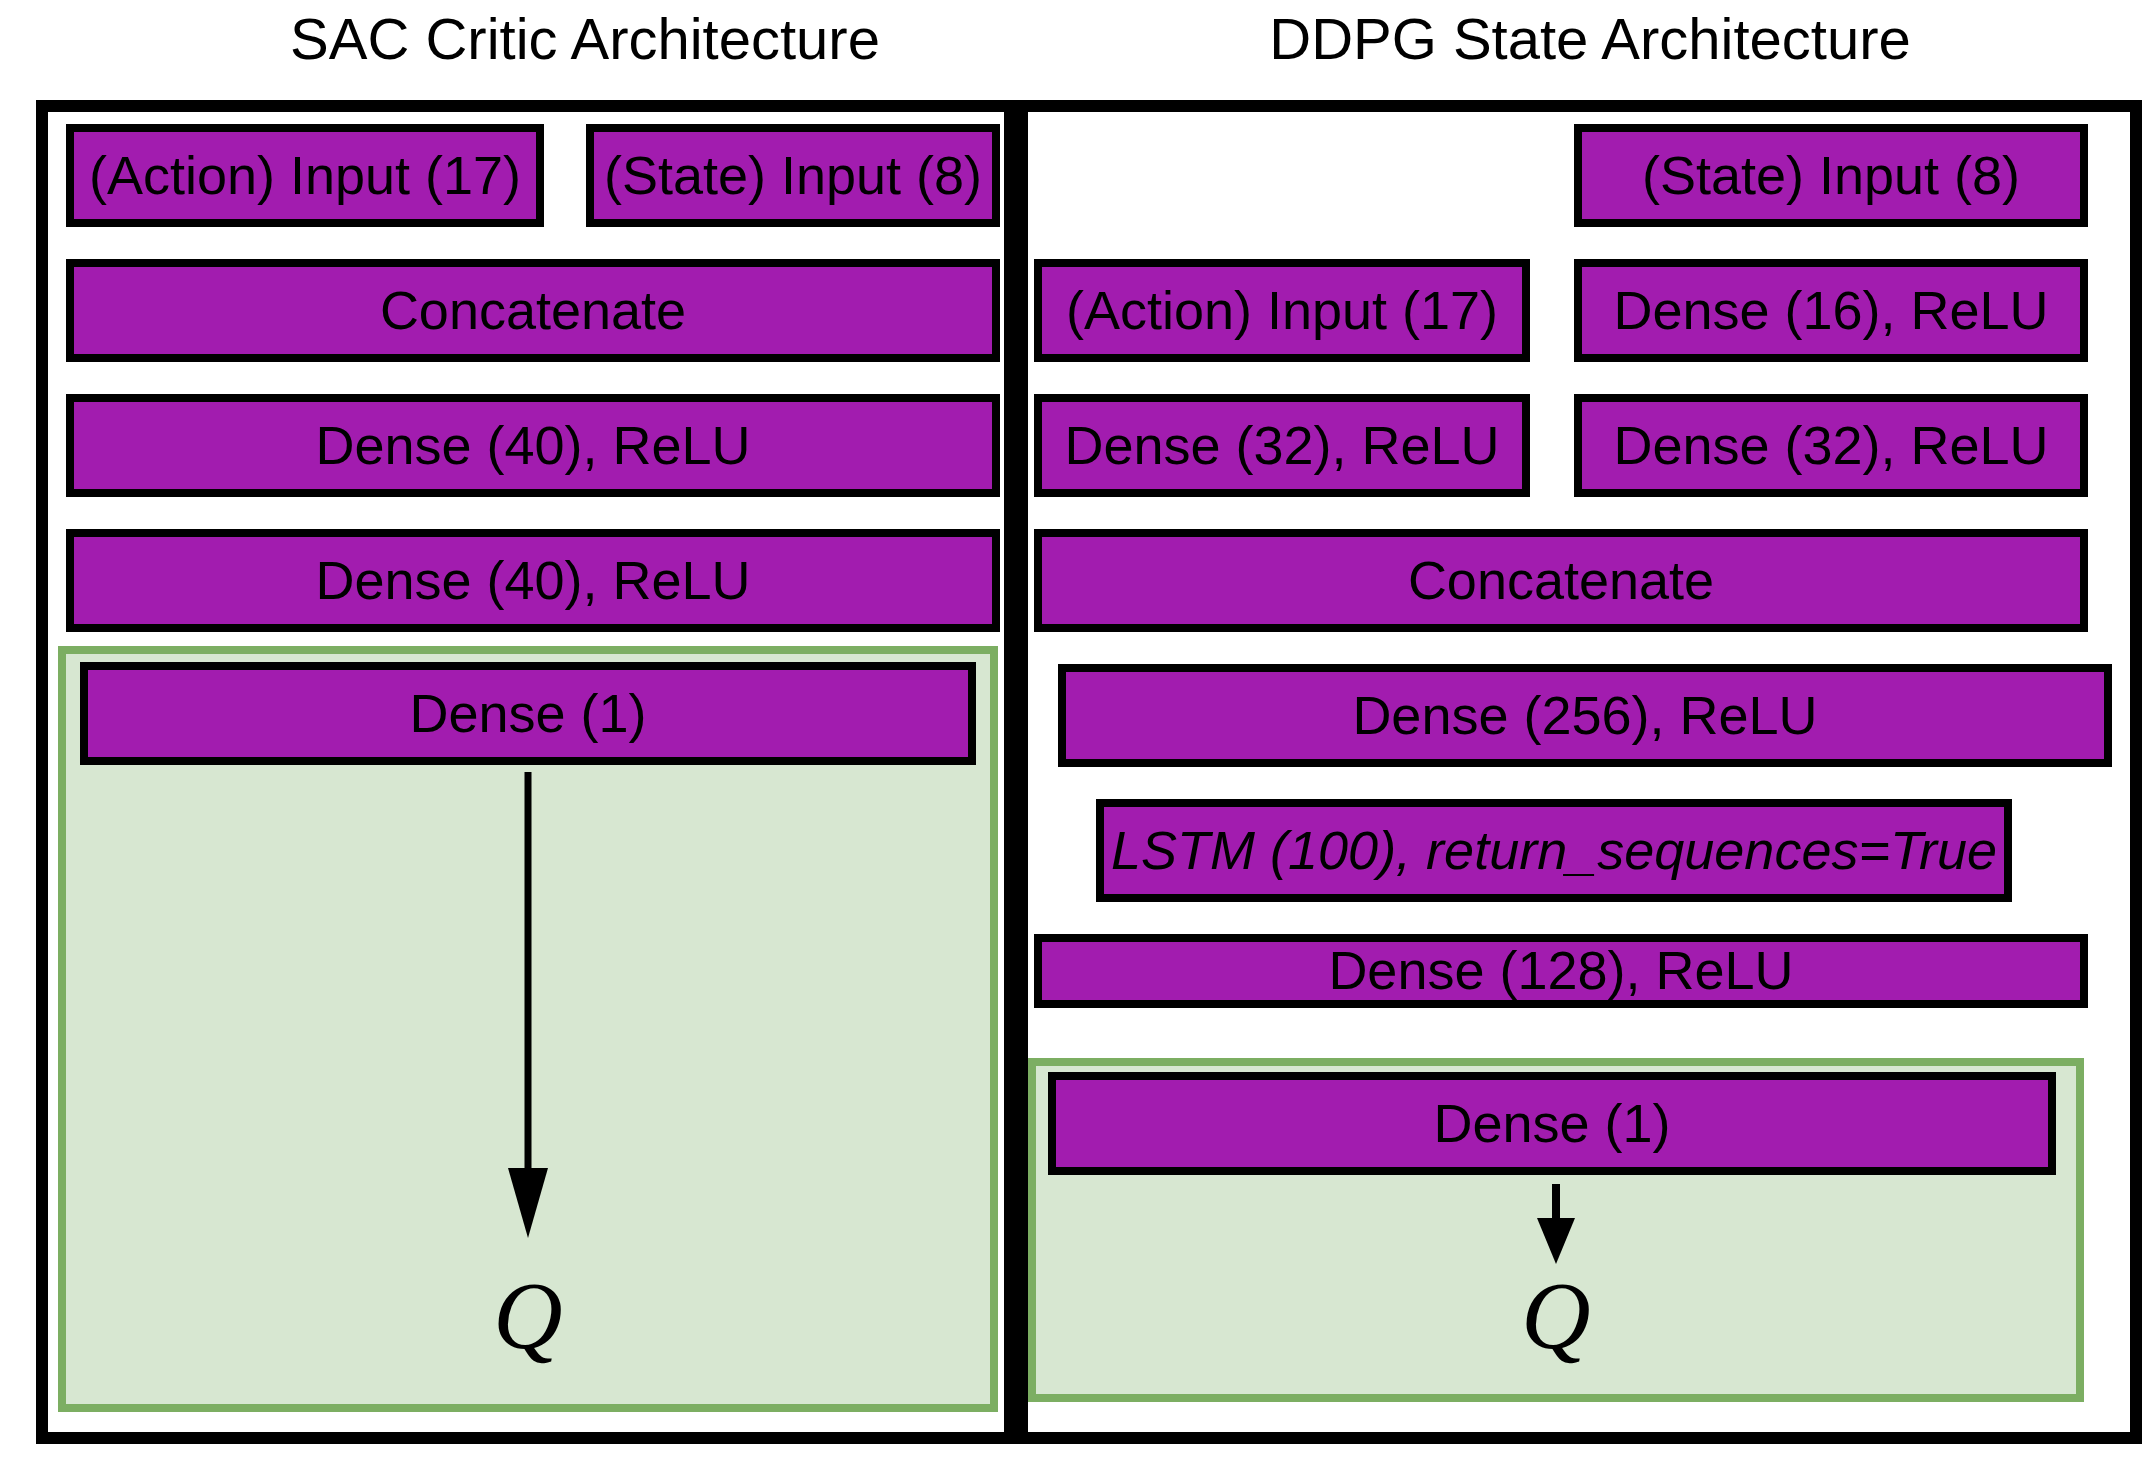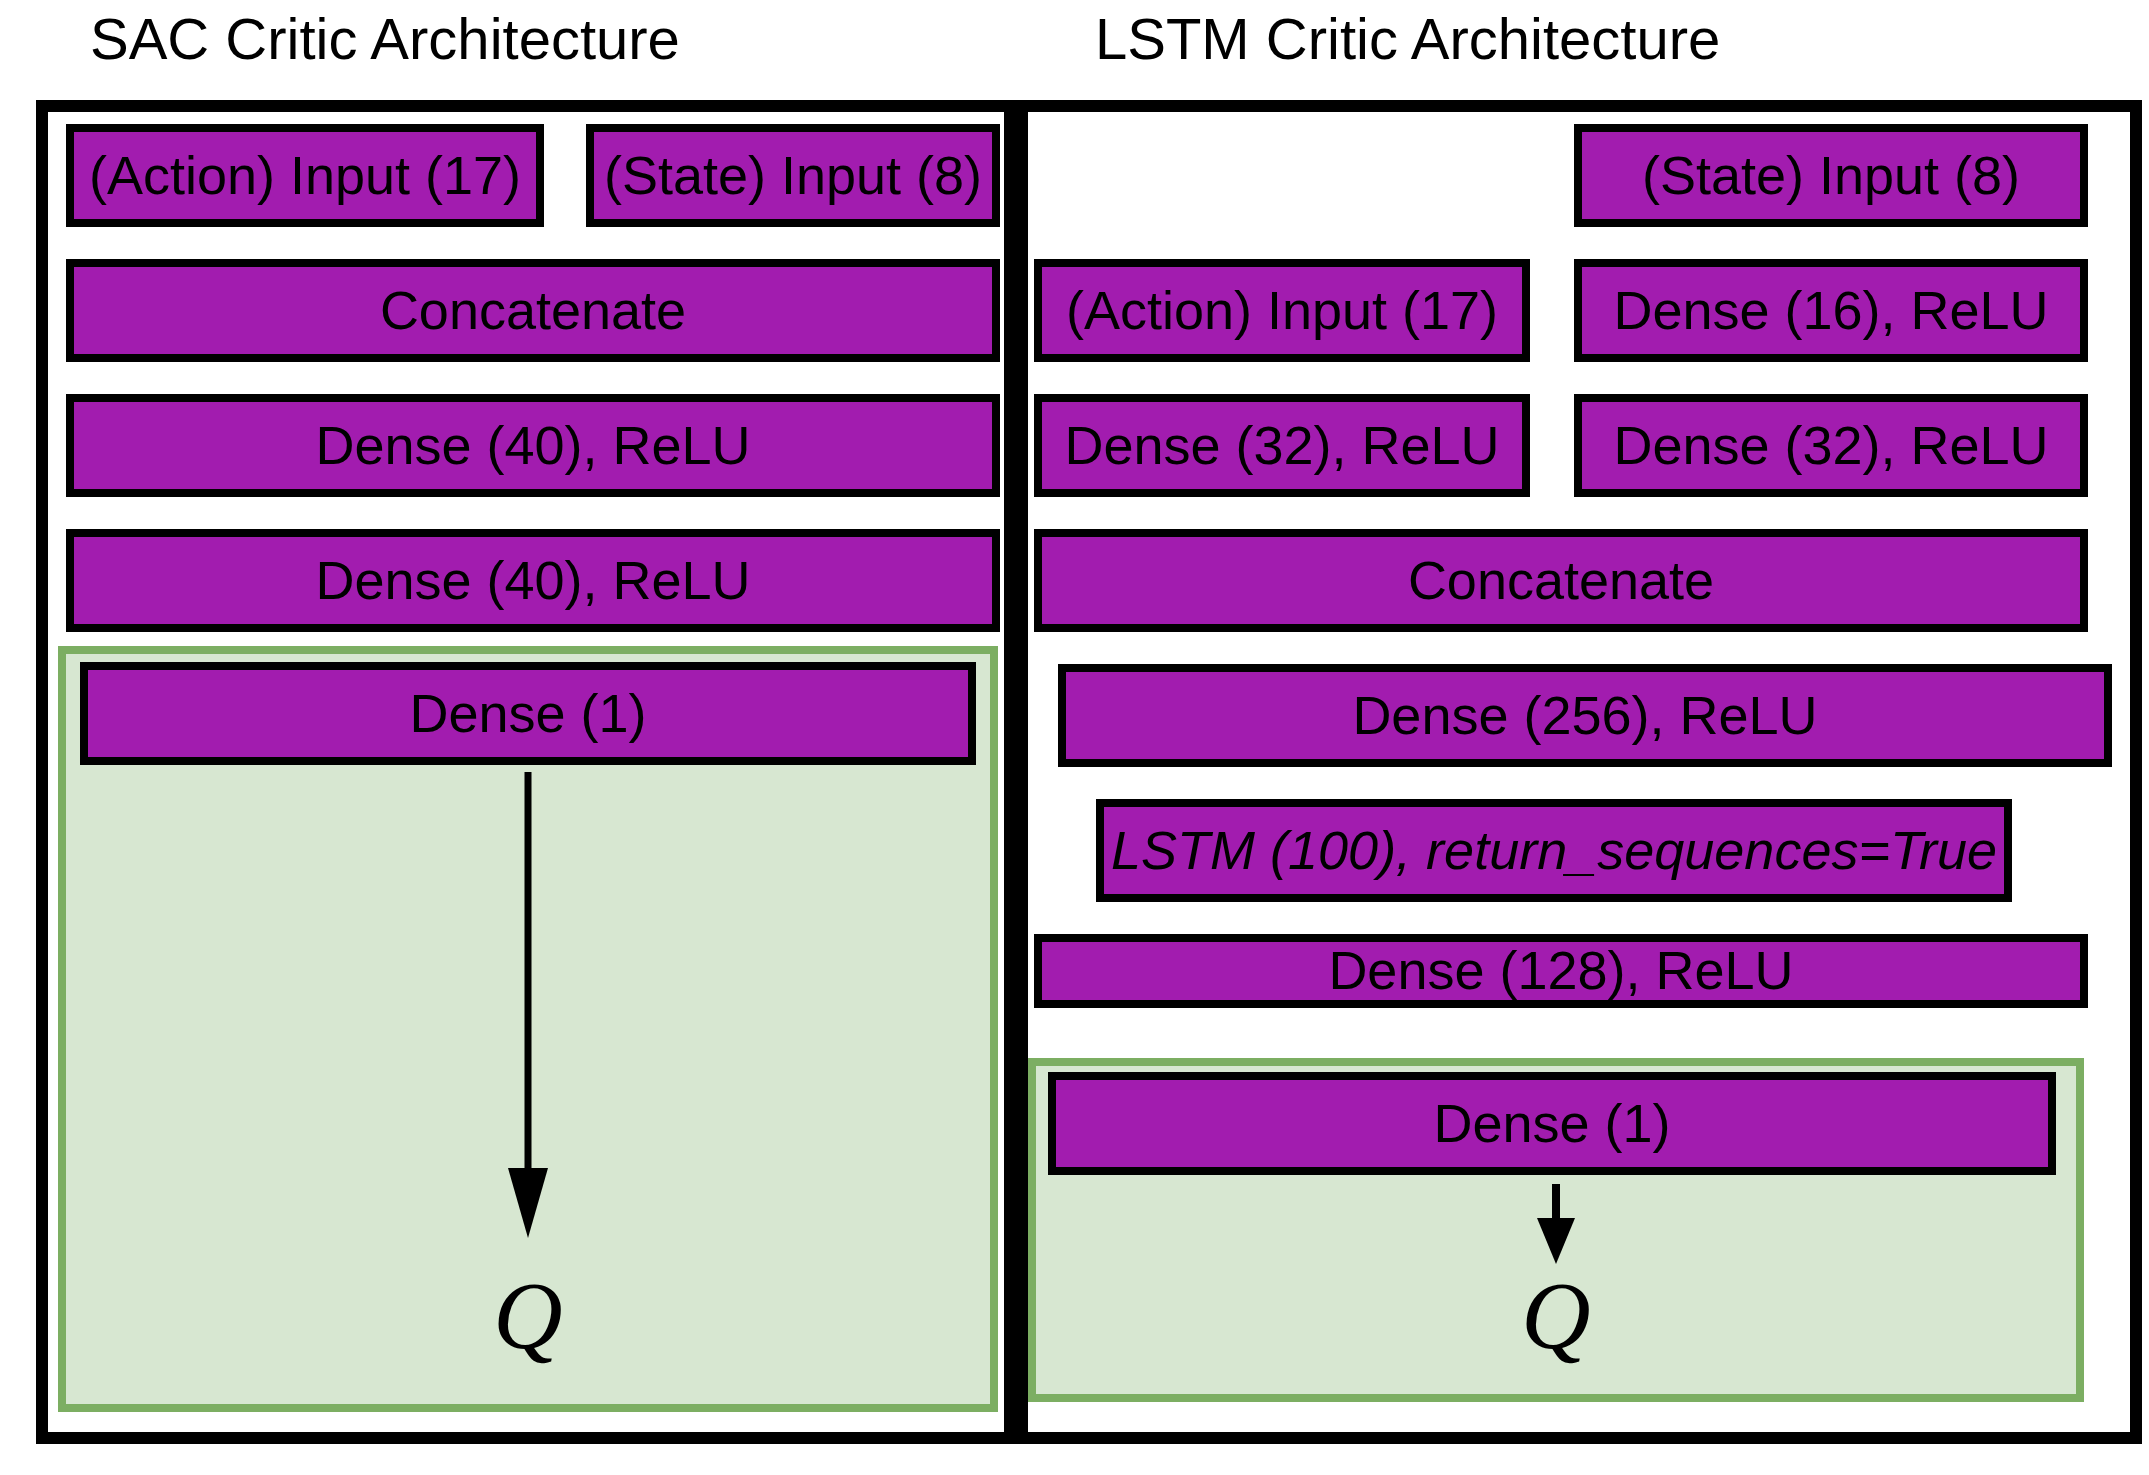--- a/index.html
+++ b/index.html
@@ -17,20 +17,21 @@
   }
   .canvas {
     position: relative;
     width: 2149px;
     height: 1475px;
     background: var(--background);
     overflow: hidden;
   }
   .title {
     position: absolute;
+    text-align: center;
     font-size: 58px;
     line-height: 70px;
     color: var(--text);
     white-space: nowrap;
   }
   .frame {
     position: absolute;
     border: 12px solid var(--box-border);
     background: transparent;
   }
@@ -64,21 +65,21 @@
     line-height: 1;
     color: var(--text);
   }
 </style>
 </head>
 <body>
 
 <div class="canvas">
 
   <div class="title" style="left:90px; top:4px; width:990px;">SAC Critic Architecture</div>
-  <div class="title" style="left:1095px; top:4px; width:990px;">LSTM Critic Architecture</div>
+  <div class="title" style="left:1095px; top:4px; width:990px;">DDPG State Architecture</div>
 
   <div class="frame" style="left:36px; top:100px; width:980px; height:1344px;"></div>
   <div class="frame" style="left:1016px; top:100px; width:1126px; height:1344px;"></div>
 
   <div class="box" style="left:66px; top:124px; width:478px; height:103px;">(Action) Input (17)</div>
   <div class="box" style="left:586px; top:124px; width:414px; height:103px;">(State) Input (8)</div>
 
   <div class="box" style="left:66px; top:259px; width:934px; height:103px;">Concatenate</div>
 
   <div class="box" style="left:66px; top:394px; width:934px; height:103px;">Dense (40), ReLU</div>

